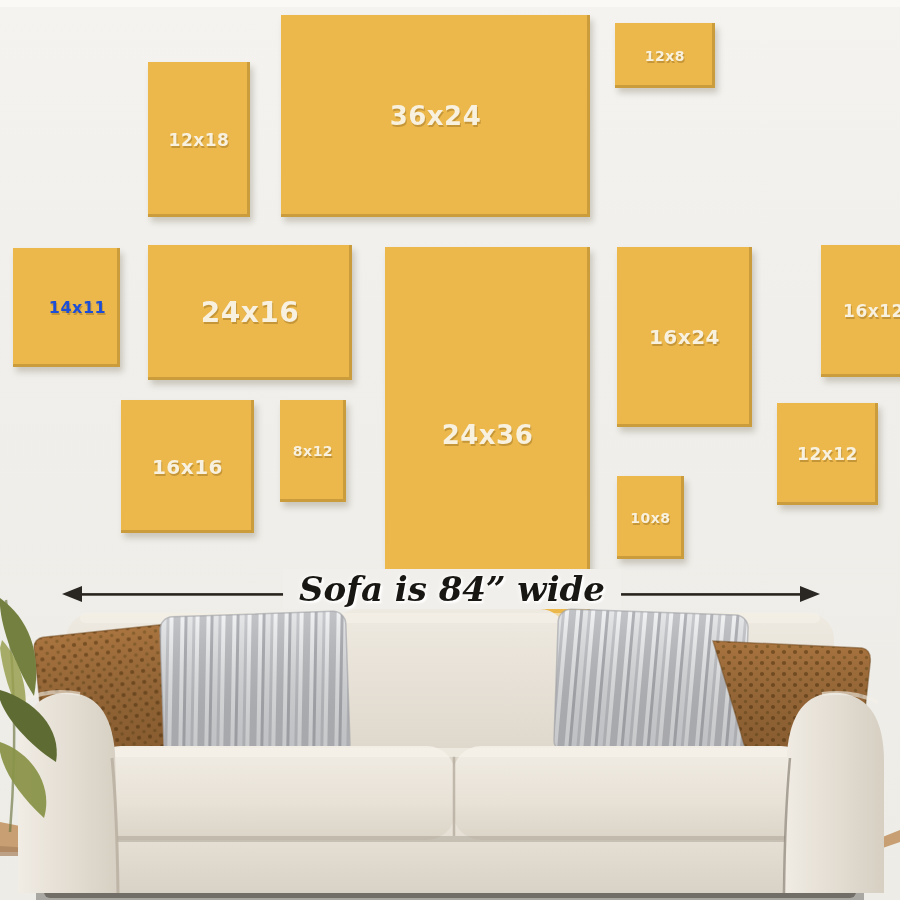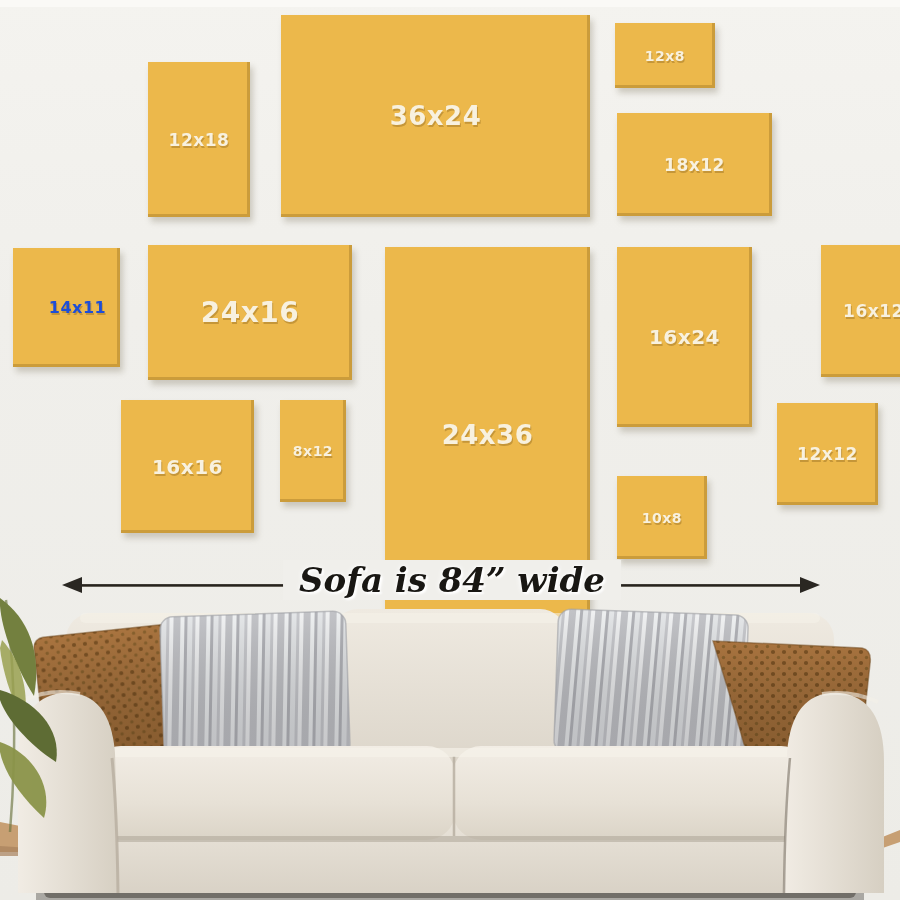--- a/index.html
+++ b/index.html
@@ -15,21 +15,21 @@
     position:absolute;display:flex;align-items:center;justify-content:center;
     box-shadow:inset -3px -3px 0 rgba(150,110,35,.38), 3px 5px 6px rgba(125,115,92,.32);
     text-align:center;
   }
   .frame-label{
     font-weight:bold;color:#f8f1df;letter-spacing:.5px;
     text-shadow:1px 1.5px 0 rgba(150,108,34,.45);
     font-family:"DejaVu Sans","Liberation Sans",sans-serif;
   }
   
-  #arrow-row{position:absolute;left:0;top:4px;width:828px;height:620px;pointer-events:none;}
+  #arrow-row{position:absolute;left:0;top:13px;width:828px;height:620px;pointer-events:none;}
   #arrow-line{position:absolute;left:68px;top:580px;width:747px;height:3px;
     background:linear-gradient(180deg,#4a463f,#23201b 55%,#8b867c);border-radius:2px;}
   .arrow-head{position:absolute;width:0;height:0;border-top:8px solid transparent;border-bottom:8px solid transparent;}
   #arrow-head-left{left:62px;top:573px;border-right:20px solid #2a2722;}
   #arrow-head-right{left:800px;top:573px;border-left:20px solid #2a2722;}
   #sofa-caption{
     position:absolute;left:452px;top:556px;transform:translateX(-50%);
     padding:0 16px;background:#f0efeb;
     font-family:"DejaVu Serif","Liberation Serif",serif;font-style:italic;font-weight:600;
     font-size:34px;color:#191713;white-space:nowrap;
@@ -47,23 +47,20 @@
   <div id="frames-layer">
       <div class="frame" style="left: 148px; top: 62px; width: 102px; height: 155px; background: rgb(236, 184, 75);">
         <span class="frame-label" style="color: rgb(248, 241, 223); font-size: 17px;">12x18</span>
       </div>
       <div class="frame" style="left: 281px; top: 15px; width: 309px; height: 202px; background: rgb(236, 184, 75);">
         <span class="frame-label" style="color: rgb(248, 241, 223); font-size: 26px;">36x24</span>
       </div>
       <div class="frame" style="left: 615px; top: 23px; width: 100px; height: 65px; background: rgb(236, 184, 75);">
         <span class="frame-label" style="color: rgb(248, 241, 223); font-size: 14px;">12x8</span>
       </div>
-      <div class="frame" style="left: 617px; top: 113px; width: 155px; height: 103px; background: rgb(236, 184, 75);">
-        <span class="frame-label" style="color: rgb(248, 241, 223); font-size: 17px;">18x12</span>
-      </div>
       <div class="frame" style="left: 13px; top: 248px; width: 107px; height: 119px; background: rgb(236, 184, 75);">
         <span class="frame-label" style="color: #1d4ed8; font-size: 16px; margin-left: 22px;">14x11</span>
       </div>
       <div class="frame" style="left: 148px; top: 245px; width: 204px; height: 135px; background: rgb(236, 184, 75);">
         <span class="frame-label" style="color: rgb(248, 241, 223); font-size: 28px;">24x16</span>
       </div>
       <div class="frame" style="left: 385px; top: 247px; width: 205px; height: 376px; background: rgb(236, 184, 75);">
         <span class="frame-label" style="color: rgb(248, 241, 223); font-size: 26px;">24x36</span>
       </div>
       <div class="frame" style="left: 617px; top: 247px; width: 135px; height: 180px; background: rgb(236, 184, 75);">
@@ -74,21 +71,21 @@
       </div>
       <div class="frame" style="left: 121px; top: 400px; width: 133px; height: 133px; background: rgb(236, 184, 75);">
         <span class="frame-label" style="color: rgb(248, 241, 223); font-size: 20px;">16x16</span>
       </div>
       <div class="frame" style="left: 280px; top: 400px; width: 66px; height: 102px; background: rgb(236, 184, 75);">
         <span class="frame-label" style="color: rgb(248, 241, 223); font-size: 14px;">8x12</span>
       </div>
       <div class="frame" style="left: 777px; top: 403px; width: 101px; height: 102px; background: rgb(236, 184, 75);">
         <span class="frame-label" style="color: rgb(248, 241, 223); font-size: 17px;">12x12</span>
       </div>
-      <div class="frame" style="left: 617px; top: 476px; width: 90px; height: 83px; background: rgb(236, 184, 75);">
+      <div class="frame" style="left: 617px; top: 476px; width: 67px; height: 83px; background: rgb(236, 184, 75);">
         <span class="frame-label" style="color: rgb(248, 241, 223); font-size: 14px;">10x8</span>
       </div>
     </div>
 
   <div id="arrow-row">
     <div id="arrow-line"></div>
     <div id="arrow-head-left" class="arrow-head"></div>
     <div id="arrow-head-right" class="arrow-head"></div>
     <div id="sofa-caption">Sofa is 84” wide</div>
   </div>

